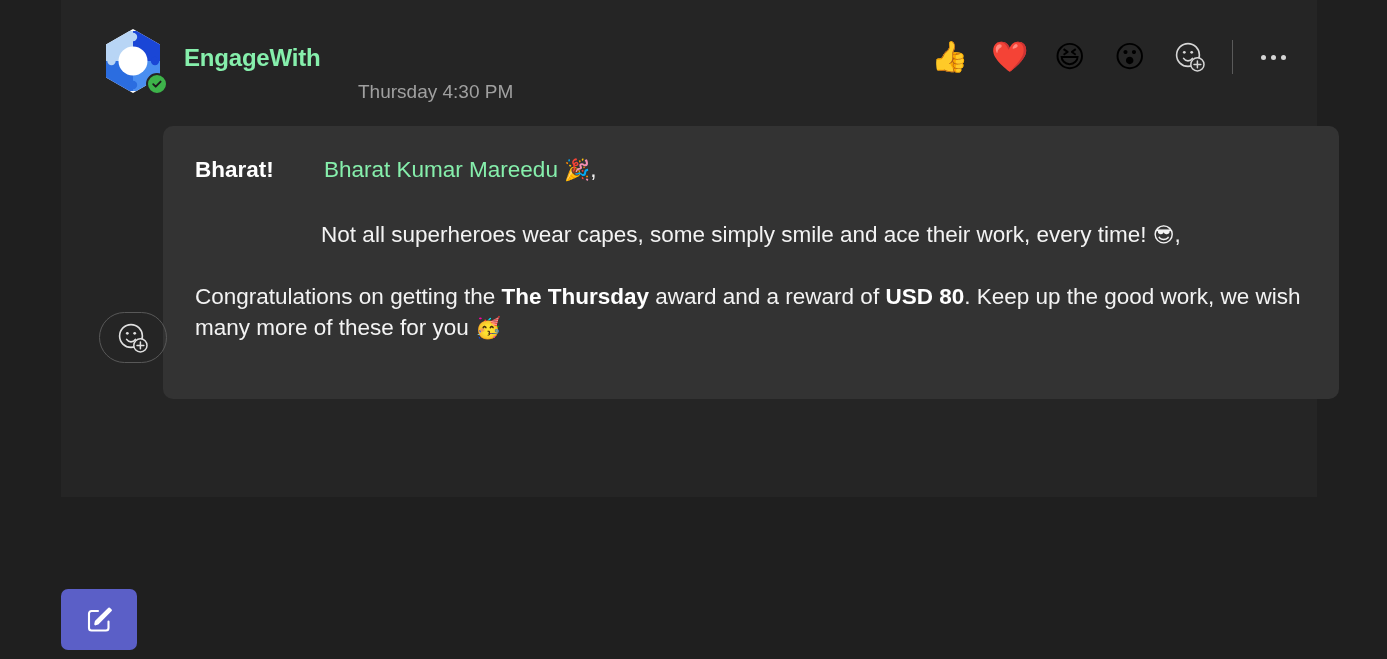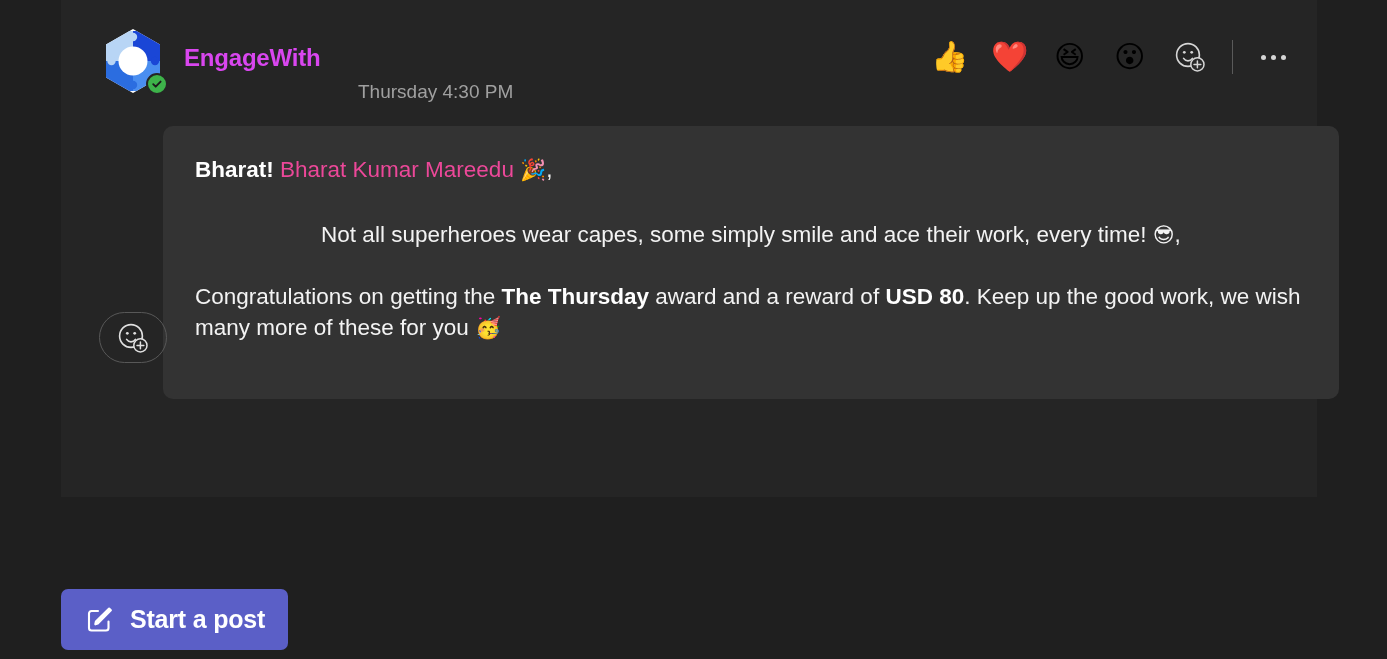--- a/index.html
+++ b/index.html
@@ -64,21 +64,21 @@
     justify-content: center;
   }
   .presence-badge svg { display: block; }
 
   .sender-name {
     position: absolute;
     left: 123px;
     top: 44px;
     font-size: 24px;
     font-weight: 700;
-    color: #d946ef;
+    color: #86efac;
     letter-spacing: -0.2px;
     white-space: nowrap;
   }
   .timestamp {
     position: absolute;
     left: 297px;
     top: 49px;
     font-size: 19px;
     font-weight: 400;
     color: #a0a0a0;
@@ -151,21 +151,21 @@
   }
   .card-line {
     color: #f3f3f3;
     font-size: 22.5px;
     line-height: 31px;
     margin: 0 0 33px 0;
   }
   .card-line:last-child { margin-bottom: 0; }
   .card-line.body-para { margin-bottom: 30px; text-align: center; }
   .bold { font-weight: 700; color: #ffffff; }
-  .mention { color: #ec4899; }
+  .mention { color: #86efac; margin-left: 44px; }
   .emo {
     font-family: "DejaVu Sans", sans-serif;
     font-size: 21px;
   }
 
   
   .add-reaction-pill {
     position: absolute;
     left: 38px;
     top: 312px;
@@ -295,14 +295,13 @@
     </svg>
   </div>
 </div>
 
 <button class="start-post-btn">
   <svg width="30" height="30" viewBox="0 0 30 30">
     <path d="M24.5 16.5 V23 a2.5 2.5 0 0 1 -2.5 2.5 H7.5 A2.5 2.5 0 0 1 5 23 V8.5 A2.5 2.5 0 0 1 7.5 6 H14" fill="none" stroke="#ffffff" stroke-width="2.1" stroke-linecap="round" stroke-linejoin="round"></path>
     <path d="M12.2 18.4 L25.3 5.3" fill="none" stroke="#ffffff" stroke-width="2.1" stroke-linecap="round"></path>
     <path d="M11.3 19.3 L11.9 16.6 L25.1 3.5 L26.9 5.3 L13.8 18.5 Z" fill="none" stroke="#ffffff" stroke-width="2.1" stroke-linejoin="round"></path>
   </svg>
-  <span>Start a post</span>
 </button>
 
 </body></html>

